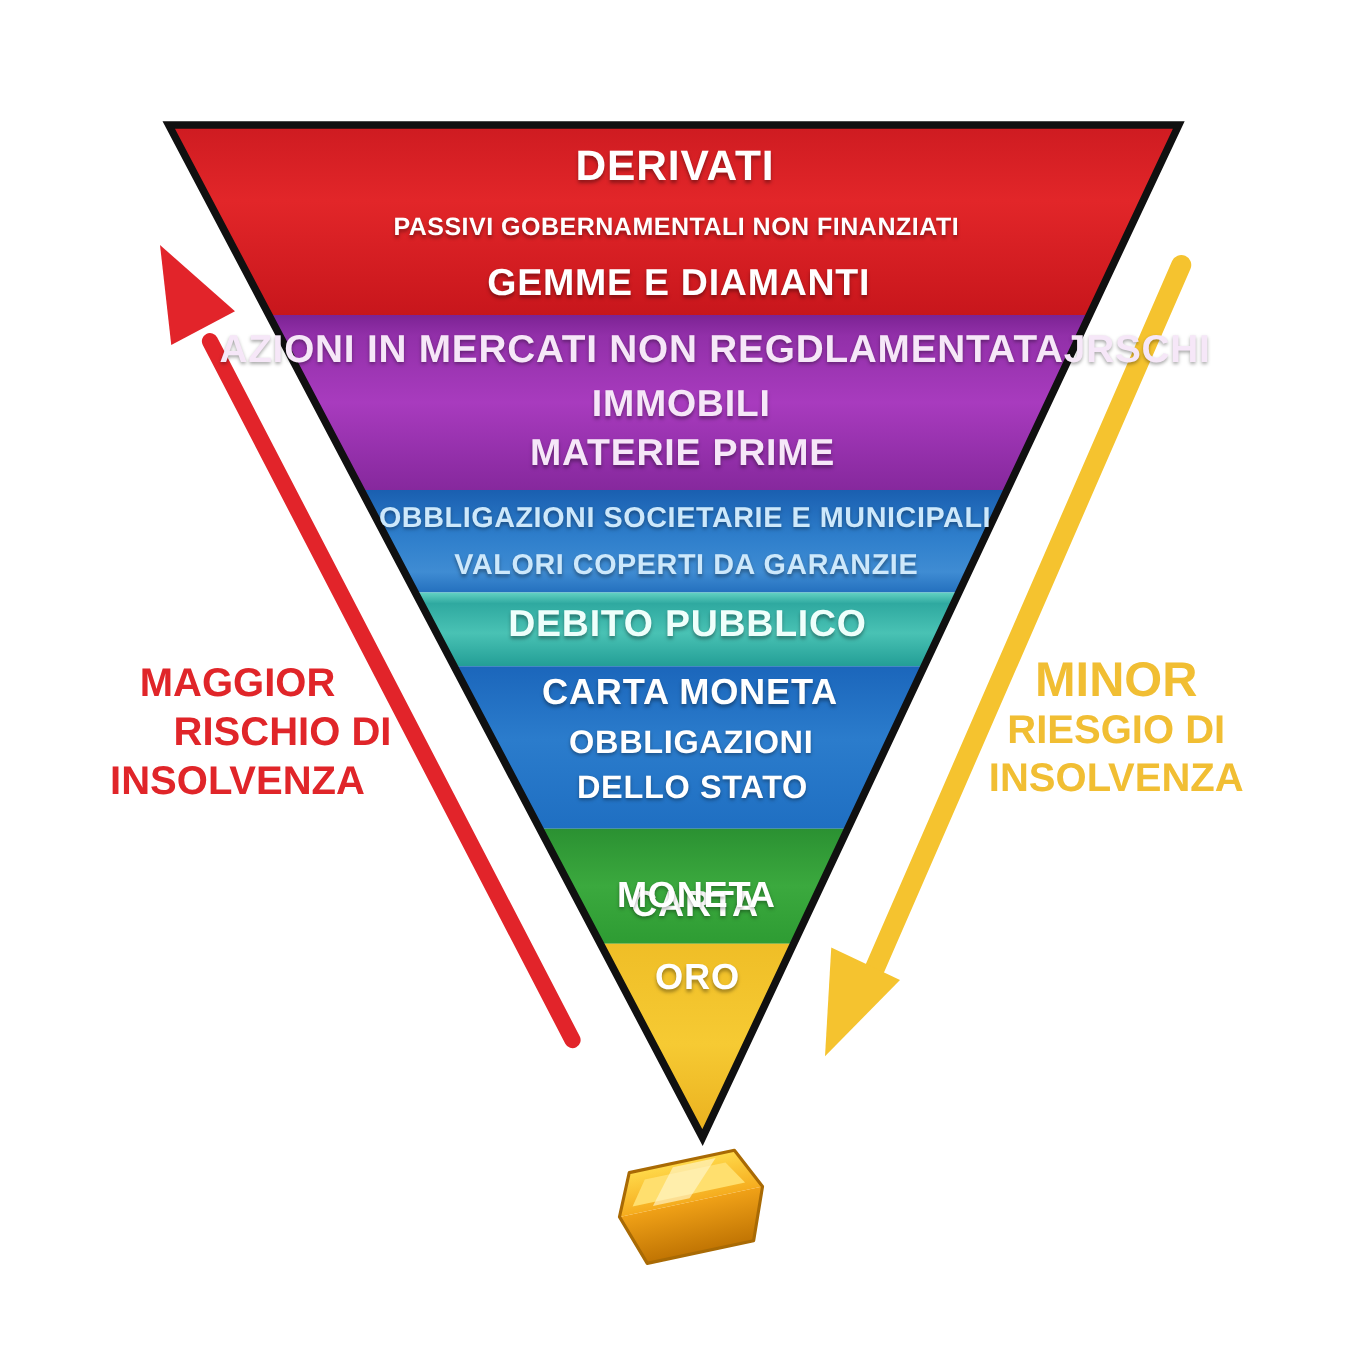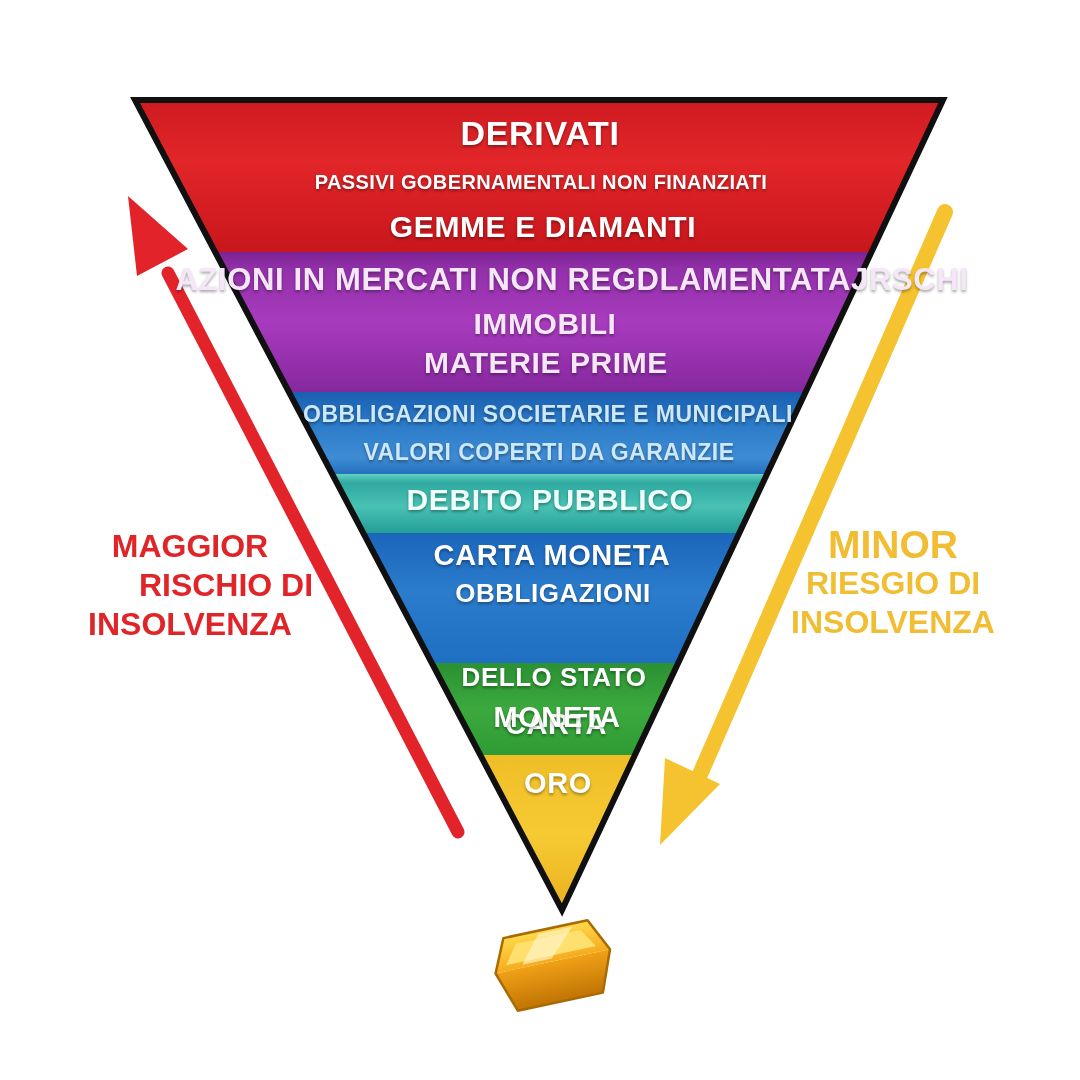--- a/index.html
+++ b/index.html
@@ -115,21 +115,21 @@
   <div class="line band t-purple" style="left:545px;top:324px;font-size:30px;">IMMOBILI</div>
   <div class="line band t-purple" style="left:546px;top:363px;font-size:30px;">MATERIE PRIME</div>
 
   <div class="line band t-blue" style="left:548px;top:414px;font-size:23px;">OBBLIGAZIONI SOCIETARIE E MUNICIPALI</div>
   <div class="line band t-blue" style="left:549px;top:452px;font-size:23px;">VALORI COPERTI DA GARANZIE</div>
 
   <div class="line band t-teal" style="left:550px;top:500px;font-size:30px;">DEBITO PUBBLICO</div>
 
   <div class="line band" style="left:552px;top:555px;font-size:29px;">CARTA MONETA</div>
   <div class="line band" style="left:553px;top:593px;font-size:26px;">OBBLIGAZIONI</div>
-  <div class="line band" style="left:554px;top:629px;font-size:26px;margin-top:48px;">DELLO STATO</div>
+  <div class="line band" style="left:554px;top:629px;font-size:26px;">DELLO STATO</div>
 
   <div class="line band" style="left:556px;top:688px;font-size:29px;margin-top:36px;">CARTA</div>
   <div class="line band" style="left:557px;top:717px;font-size:29px;">MONETA</div>
 
   <div class="line band" style="left:558px;top:783px;font-size:29px;">ORO</div>
 
   <div>
     <div class="line t-red" style="left:190px;top:546px;font-size:32px;">MAGGIOR</div>
     <div class="line t-red" style="left:190px;top:585px;font-size:32px;margin-left:36px;">RISCHIO DI</div>
     <div class="line t-red" style="left:190px;top:624px;font-size:32px;">INSOLVENZA</div>

